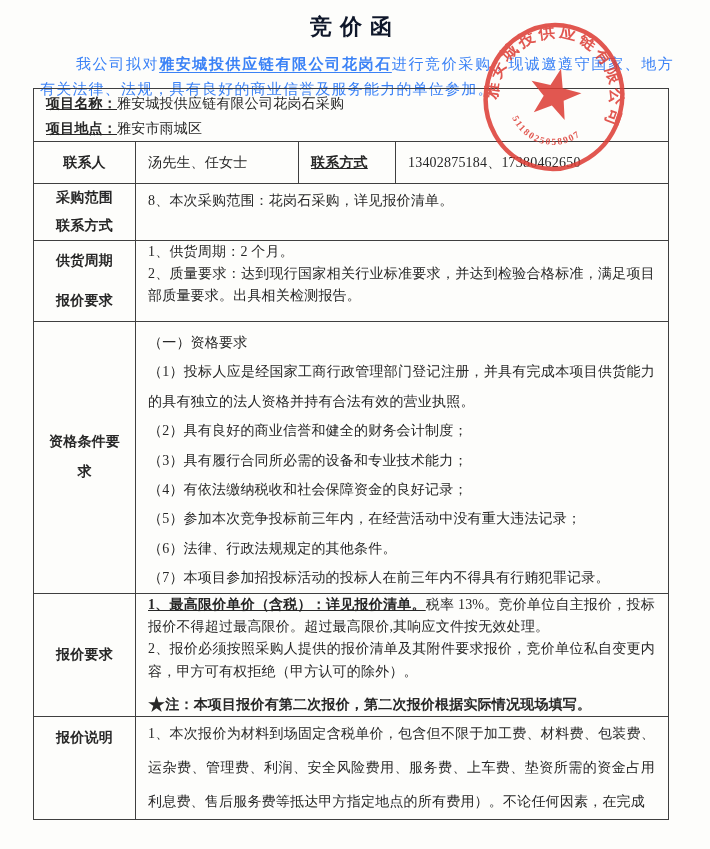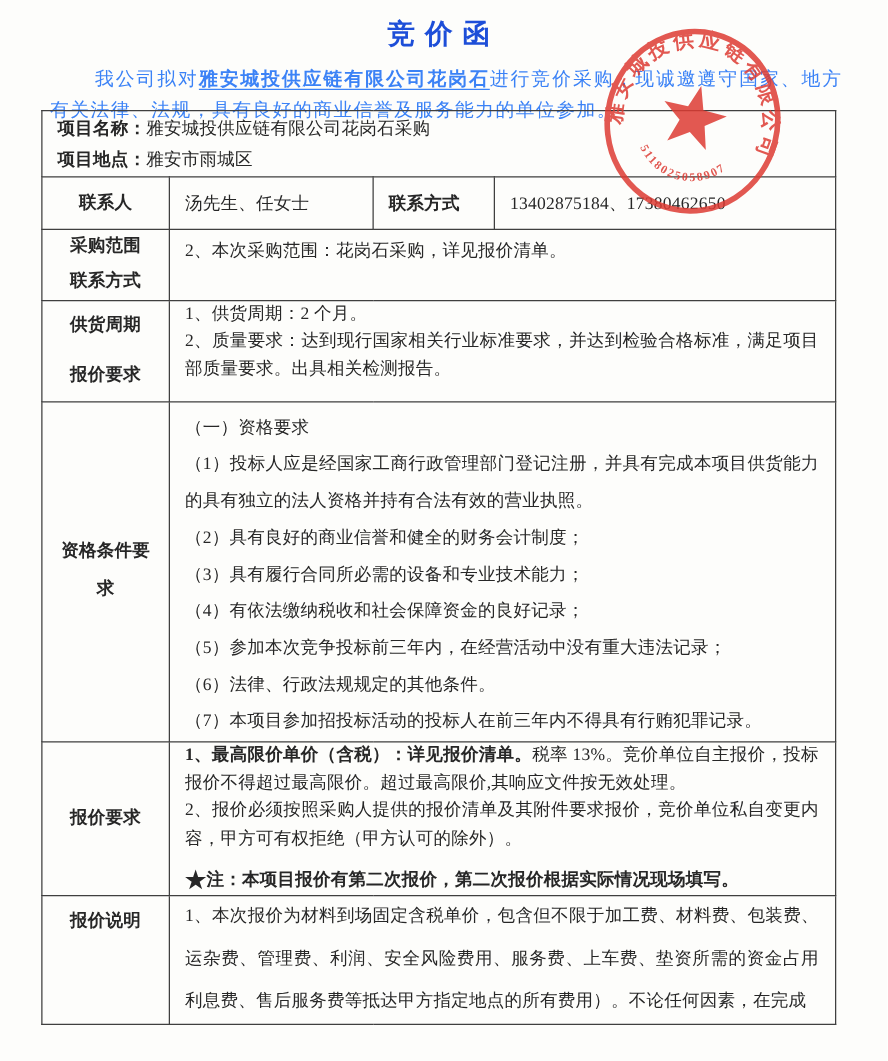--- a/index.html
+++ b/index.html
@@ -5,39 +5,39 @@
   * { margin:0; padding:0; box-sizing:border-box; }
   html,body { background:#ffffff; }
   .page {
     position:relative; width:710px; height:849px; margin:0 auto;
     background:#fdfdfb; overflow:hidden;
     font-family:"Liberation Serif","DejaVu Serif",serif;
     color:#262626;
   }
   .doc-title {
     padding-top:12px; text-align:center;
-    font-size:22px; font-weight:bold; letter-spacing:8px; color:#1d4ed8;
+    font-size:22px; font-weight:bold; letter-spacing:8px; color:#0f172a;
   }
   .intro {
     margin:10px 36px 0 40px;
     font-size:15px; line-height:25px; letter-spacing:1.2px;
     text-align:justify; text-indent:36px; color:#3b82f6;
   }
   .intro .hl { font-weight:bold; text-decoration:underline; text-underline-offset:3px; }
   table.doc {
     position:absolute; left:33px; top:88px; width:635px;
     border-collapse:collapse; table-layout:fixed;
   }
   td {
     border:1.5px solid #3f3f3f; font-size:14px; letter-spacing:0.2px;
     color:#272727; vertical-align:middle; overflow:hidden;
   }
   td.lbl { text-align:center; font-weight:bold; padding:0 10px; line-height:22px; }
   td.val { padding:0 13px 0 12px; text-align:justify; }
-  .b { font-weight:bold; }
+  .b { font-weight:bold;text-decoration:underline; }
   .two-line div { line-height:28px; }
   .two-line-wide div { line-height:40px; }
   .top { vertical-align:top; }
   .r1cell { line-height:25px; padding:2px 13px 0 12px; }
   .r5 { line-height:22px; padding-top:3px; }
   .qual-line { line-height:29.4px; text-align:justify; }
   .r8 { line-height:22.3px; padding-top:3px; }
   .r8 .note { margin-top:11px; font-weight:bold; }
   .r8 .star { font-size:19px; line-height:1; vertical-align:-2px; }
   .r9 { line-height:34px; padding-top:5px; }
@@ -70,21 +70,21 @@
       <td class="lbl" style="height:42px">联系人</td>
       <td class="val">汤先生、任女士</td>
       <td class="val b">联系方式</td>
       <td class="val">13402875184、17380462650</td>
     </tr>
     <tr>
       <td class="lbl two-line" style="height:57px">
         <div>采购范围</div>
         <div>联系方式</div>
       </td>
-      <td colspan="3" class="val top" style="padding-top:8px">2、本次采购范围：花岗石采购，详见报价清单。</td>
+      <td colspan="3" class="val top" style="padding-top:8px">8、本次采购范围：花岗石采购，详见报价清单。</td>
     </tr>
     <tr>
       <td class="lbl two-line-wide" style="height:68px">
         <div>供货周期</div>
         <div>报价要求</div>
       </td>
       <td colspan="3" class="val top r5">
         <div>1、供货周期：2 个月。</div>
         <div>2、质量要求：达到现行国家相关行业标准要求，并达到检验合格标准，满足项目部质量要求。出具相关检测报告。</div>
       </td>

